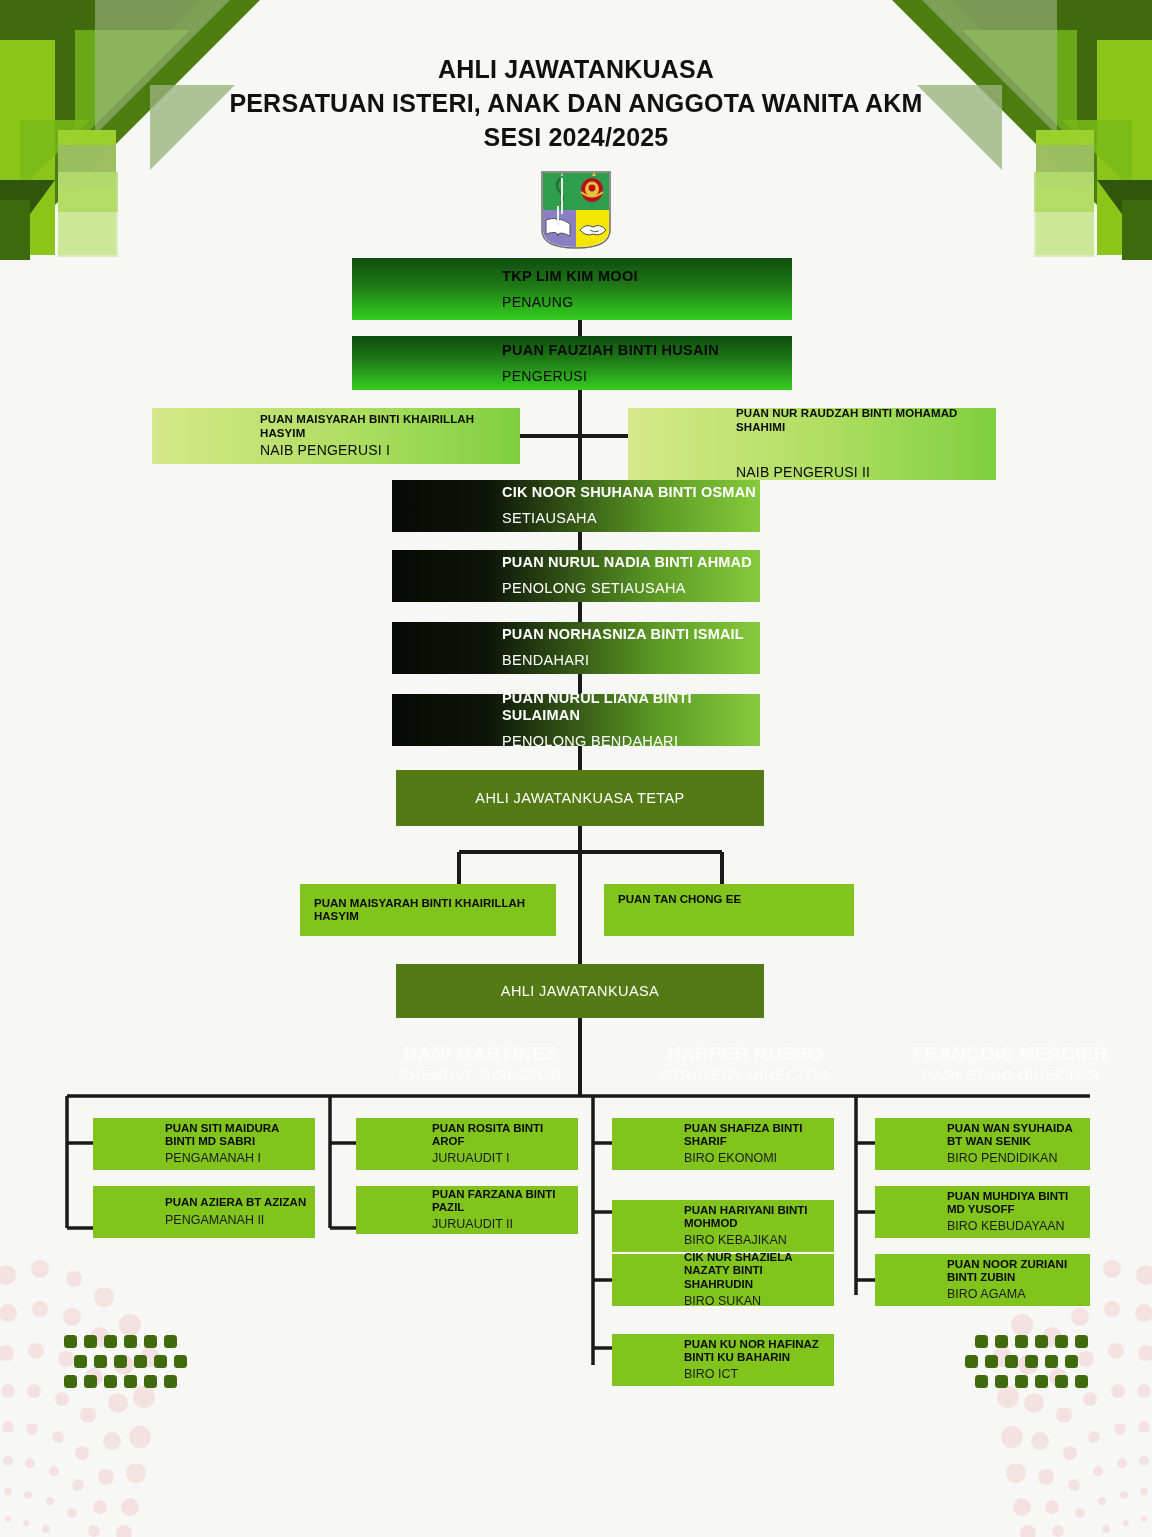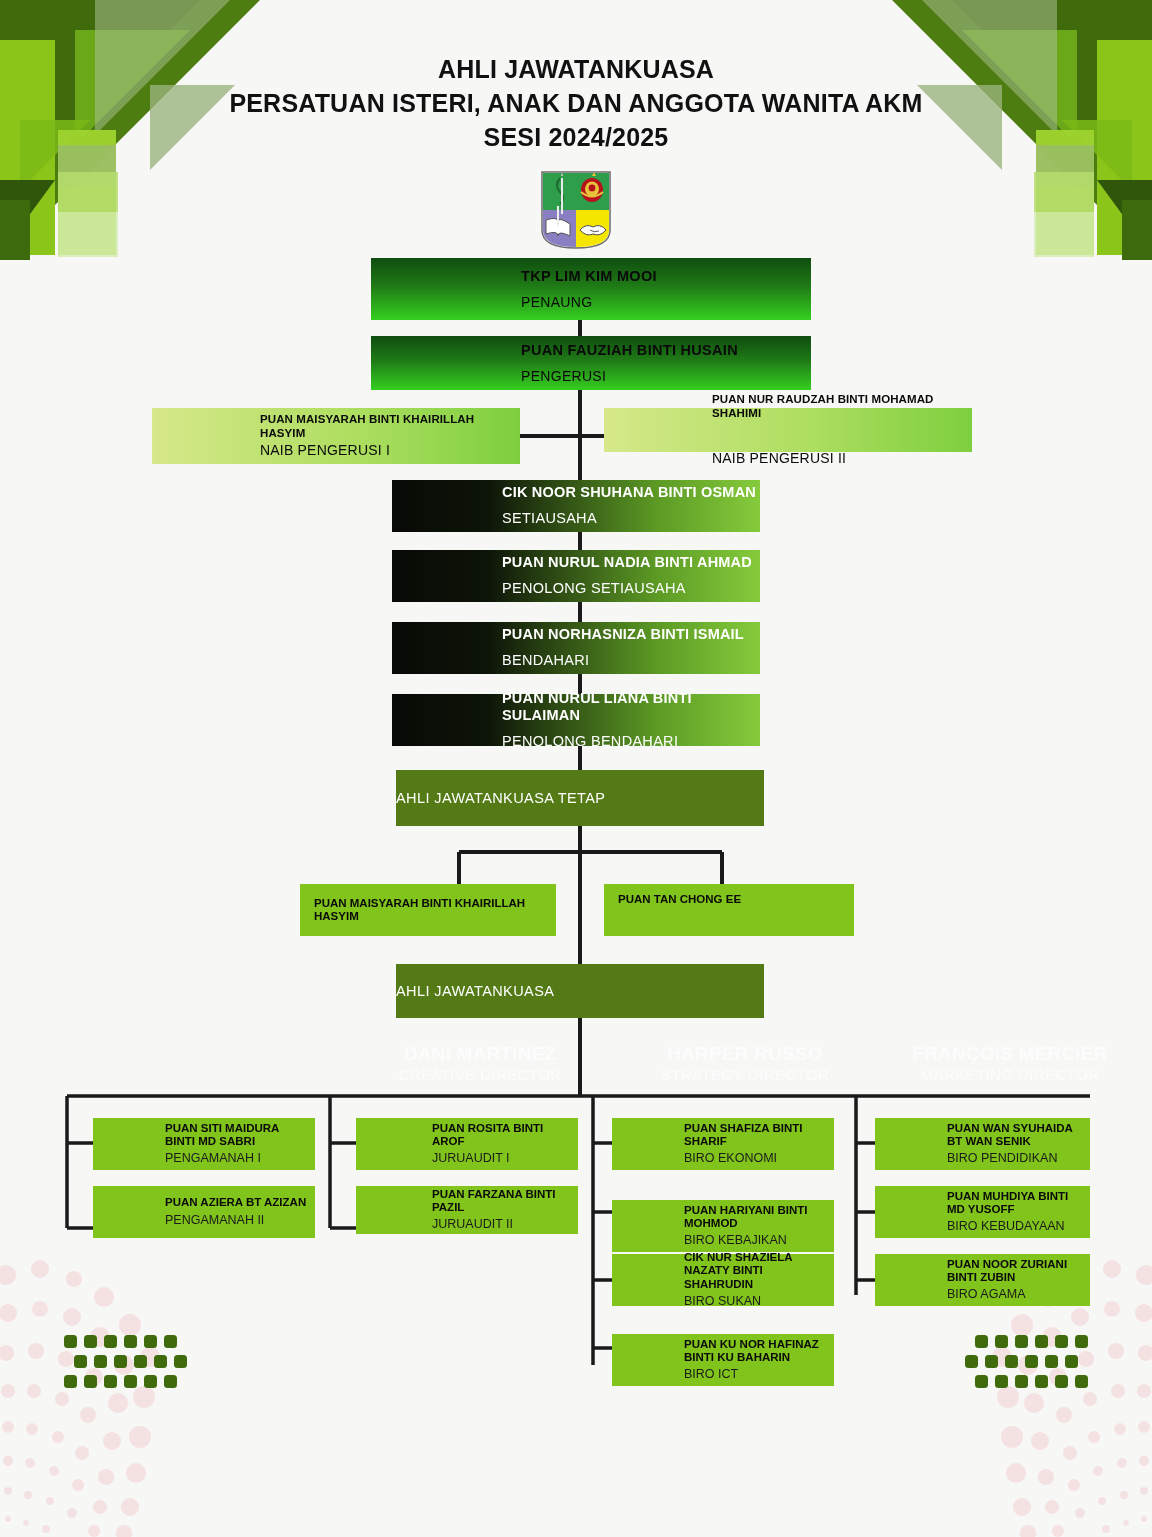--- a/index.html
+++ b/index.html
@@ -56,21 +56,20 @@
   }
   .node .rl {
     line-height: 1.2;
   }
 
   
   .t-top {
     background: linear-gradient(to bottom, #0f4d0f 0%, #1f7a16 45%, #35cf20 100%);
     color: #0a0a0a;
     padding-left: 150px;
-    margin-left: 19px;
   }
   .t-top .nm { font-size: 14.5px; letter-spacing: .3px; }
   .t-top .rl { font-size: 14px; margin-top: 9px; letter-spacing: .3px; }
 
   
   .t-dep {
     background: linear-gradient(to right, #d6e88a 0%, #aede60 55%, #7ecf3f 100%);
     color: #0a0a0a;
     padding-left: 108px;
   }
@@ -83,21 +82,21 @@
     color: #ffffff;
     padding-left: 110px;
   }
   .t-off .nm { font-size: 14.5px; letter-spacing: .2px; }
   .t-off .rl { font-size: 14.5px; margin-top: 9px; letter-spacing: .3px; }
 
   
   .t-sec {
     background: #537a14;
     color: #ffffff;
-    align-items: flex-start;
+    align-items: center;
   }
   .t-sec .nm { font-weight: normal; font-size: 14.5px; letter-spacing: .4px; }
 
   
   .t-mem {
     background: #80c41c;
     color: #0a0a0a;
   }
   .t-mem .nm { font-size: 11.5px; }
   .t-mem .rl { font-size: 12.5px; margin-top: 3px; color: #1b1b1b; }
@@ -405,21 +404,21 @@
 <div class="node t-top" style="left:352px; top:336px; width:440px; height:54px;">
   <div class="nm">PUAN FAUZIAH BINTI HUSAIN</div>
   <div class="rl">PENGERUSI</div>
 </div>
 
 <div class="node t-dep" style="left:152px; top:408px; width:368px; height:56px;">
   <div class="nm">PUAN MAISYARAH BINTI KHAIRILLAH HASYIM</div>
   <div class="rl">NAIB PENGERUSI I</div>
 </div>
 
-<div class="node t-dep" style="left:604px; top:408px; width:368px; height:44px;gap:28px;">
+<div class="node t-dep" style="left:628px; top:408px; width:368px; height:72px;gap:28px;">
   <div class="nm">PUAN NUR RAUDZAH BINTI MOHAMAD SHAHIMI</div>
   <div class="rl">NAIB PENGERUSI II</div>
 </div>
 
 <div class="node t-off" style="left:392px; top:480px; width:368px; height:52px;">
   <div class="nm">CIK NOOR SHUHANA BINTI OSMAN</div>
   <div class="rl">SETIAUSAHA</div>
 </div>
 
 <div class="node t-off" style="left:392px; top:550px; width:368px; height:52px;">

